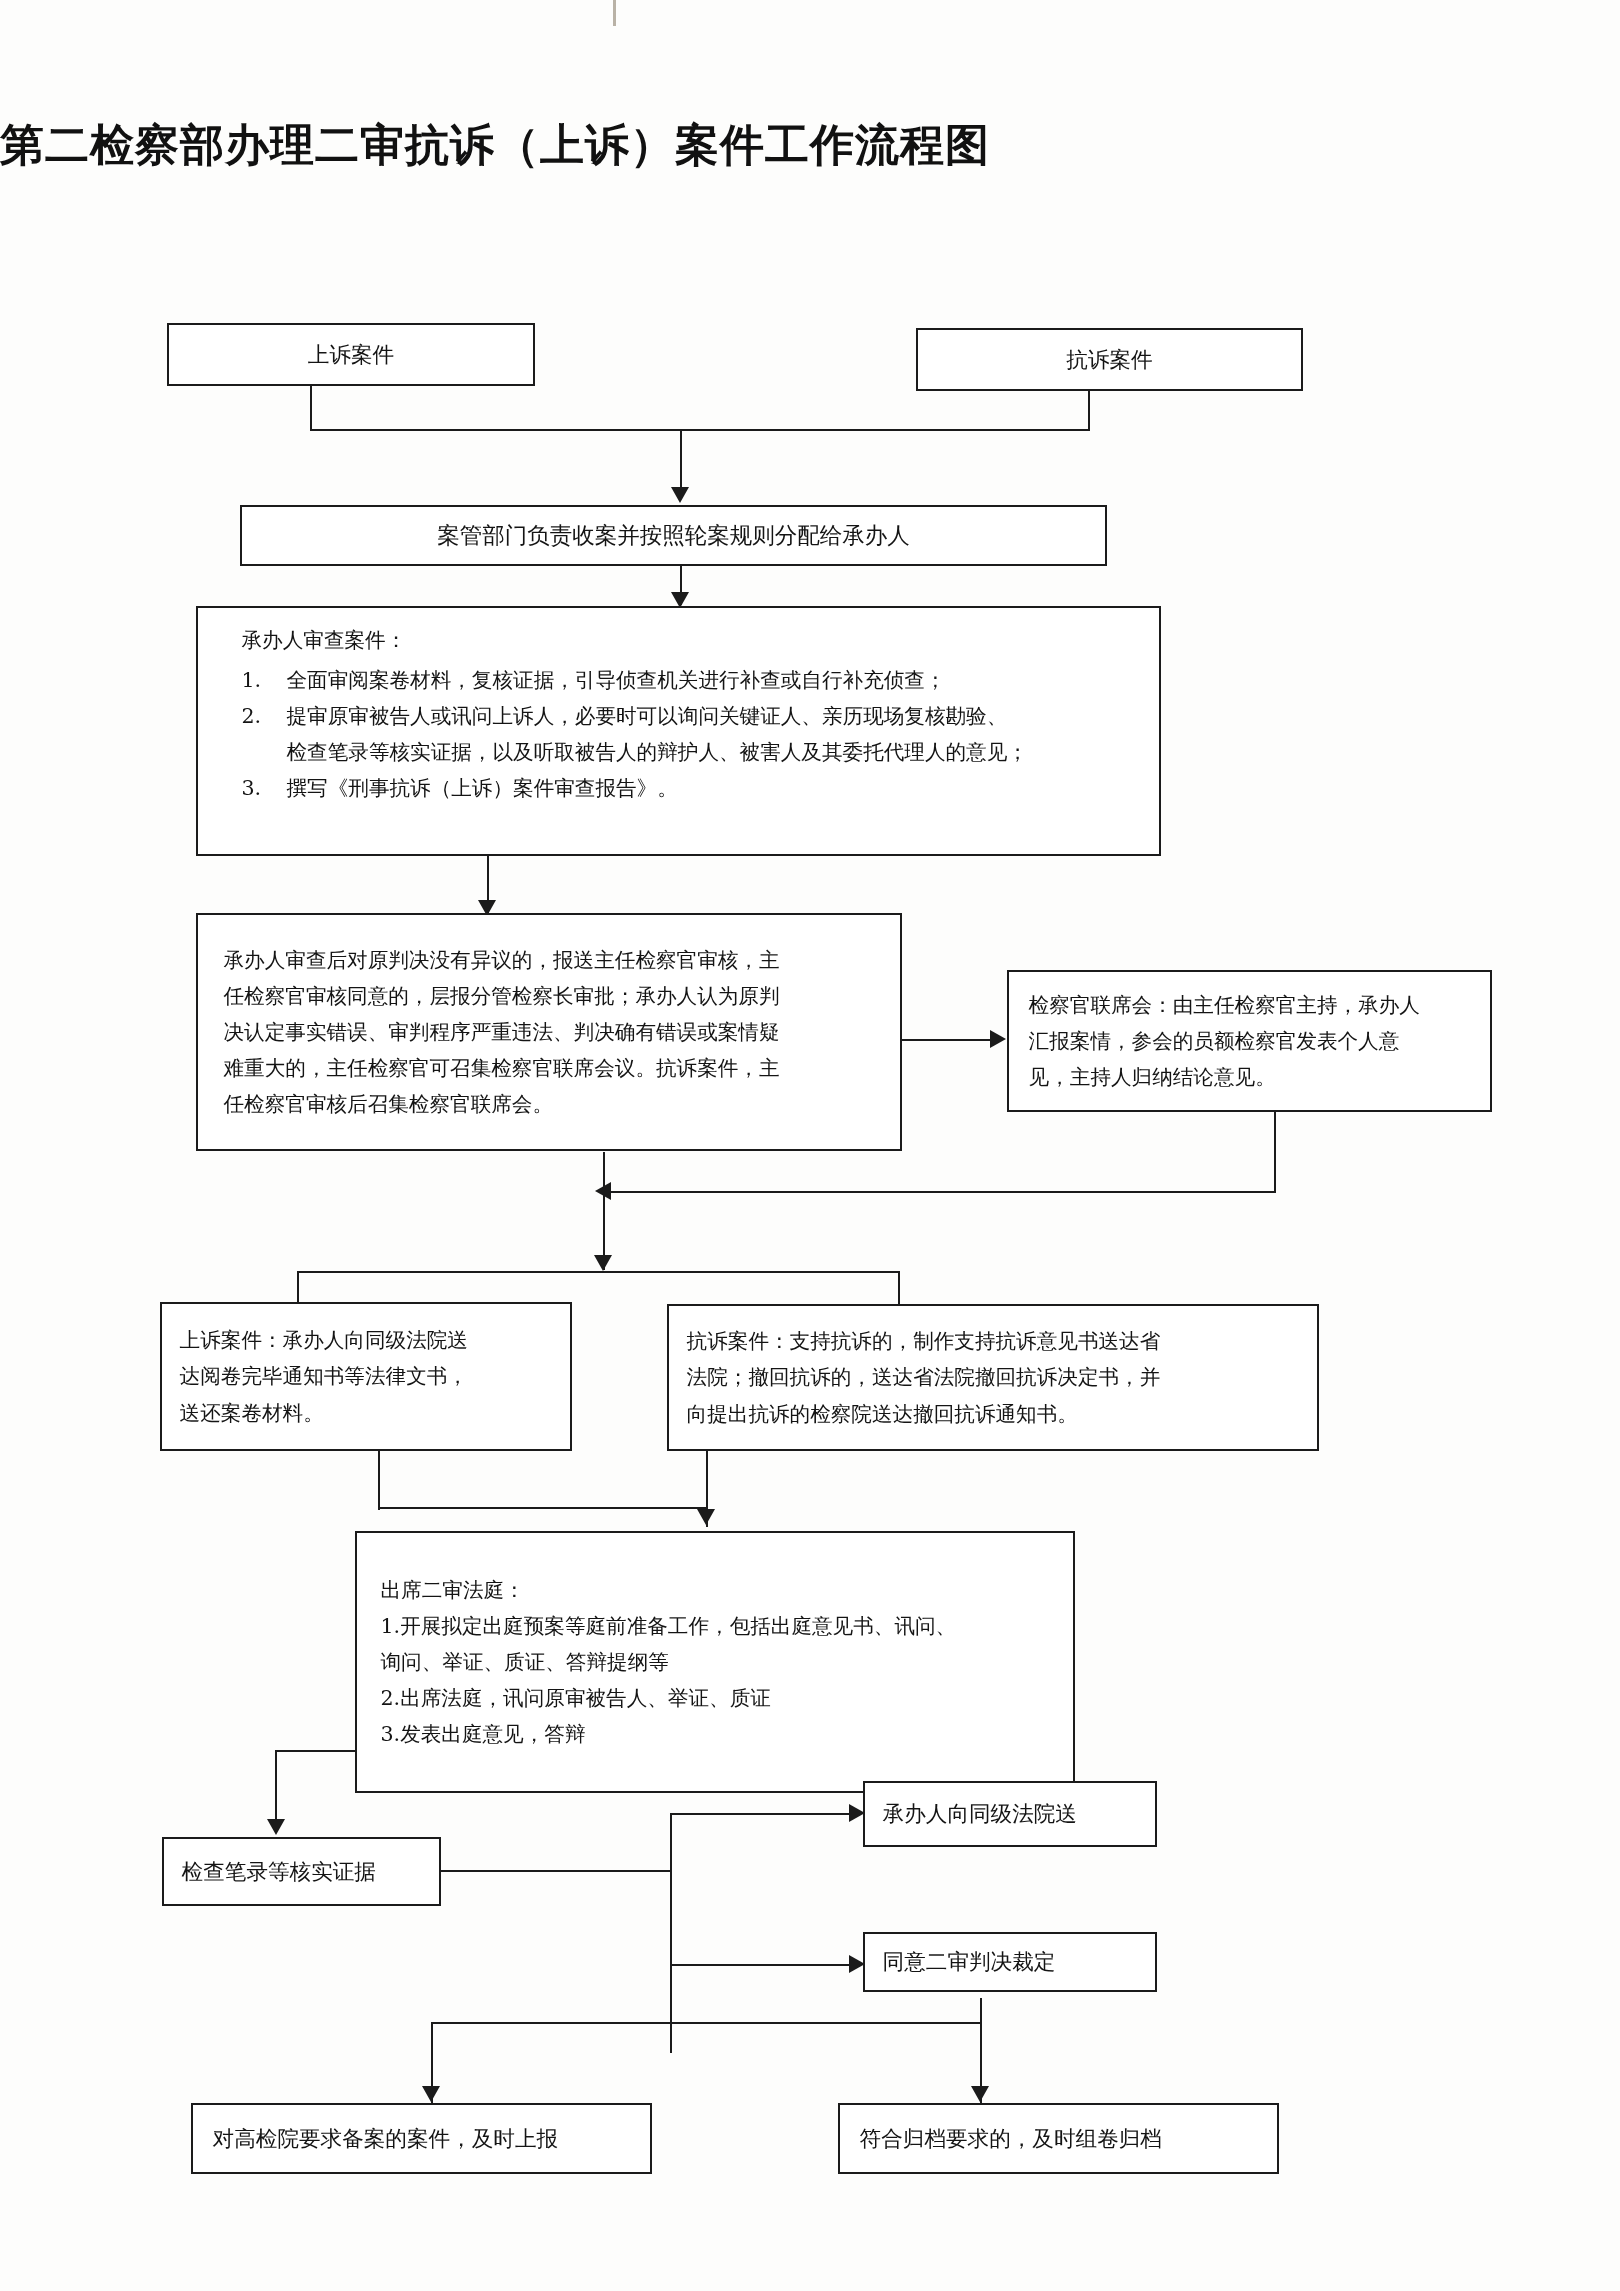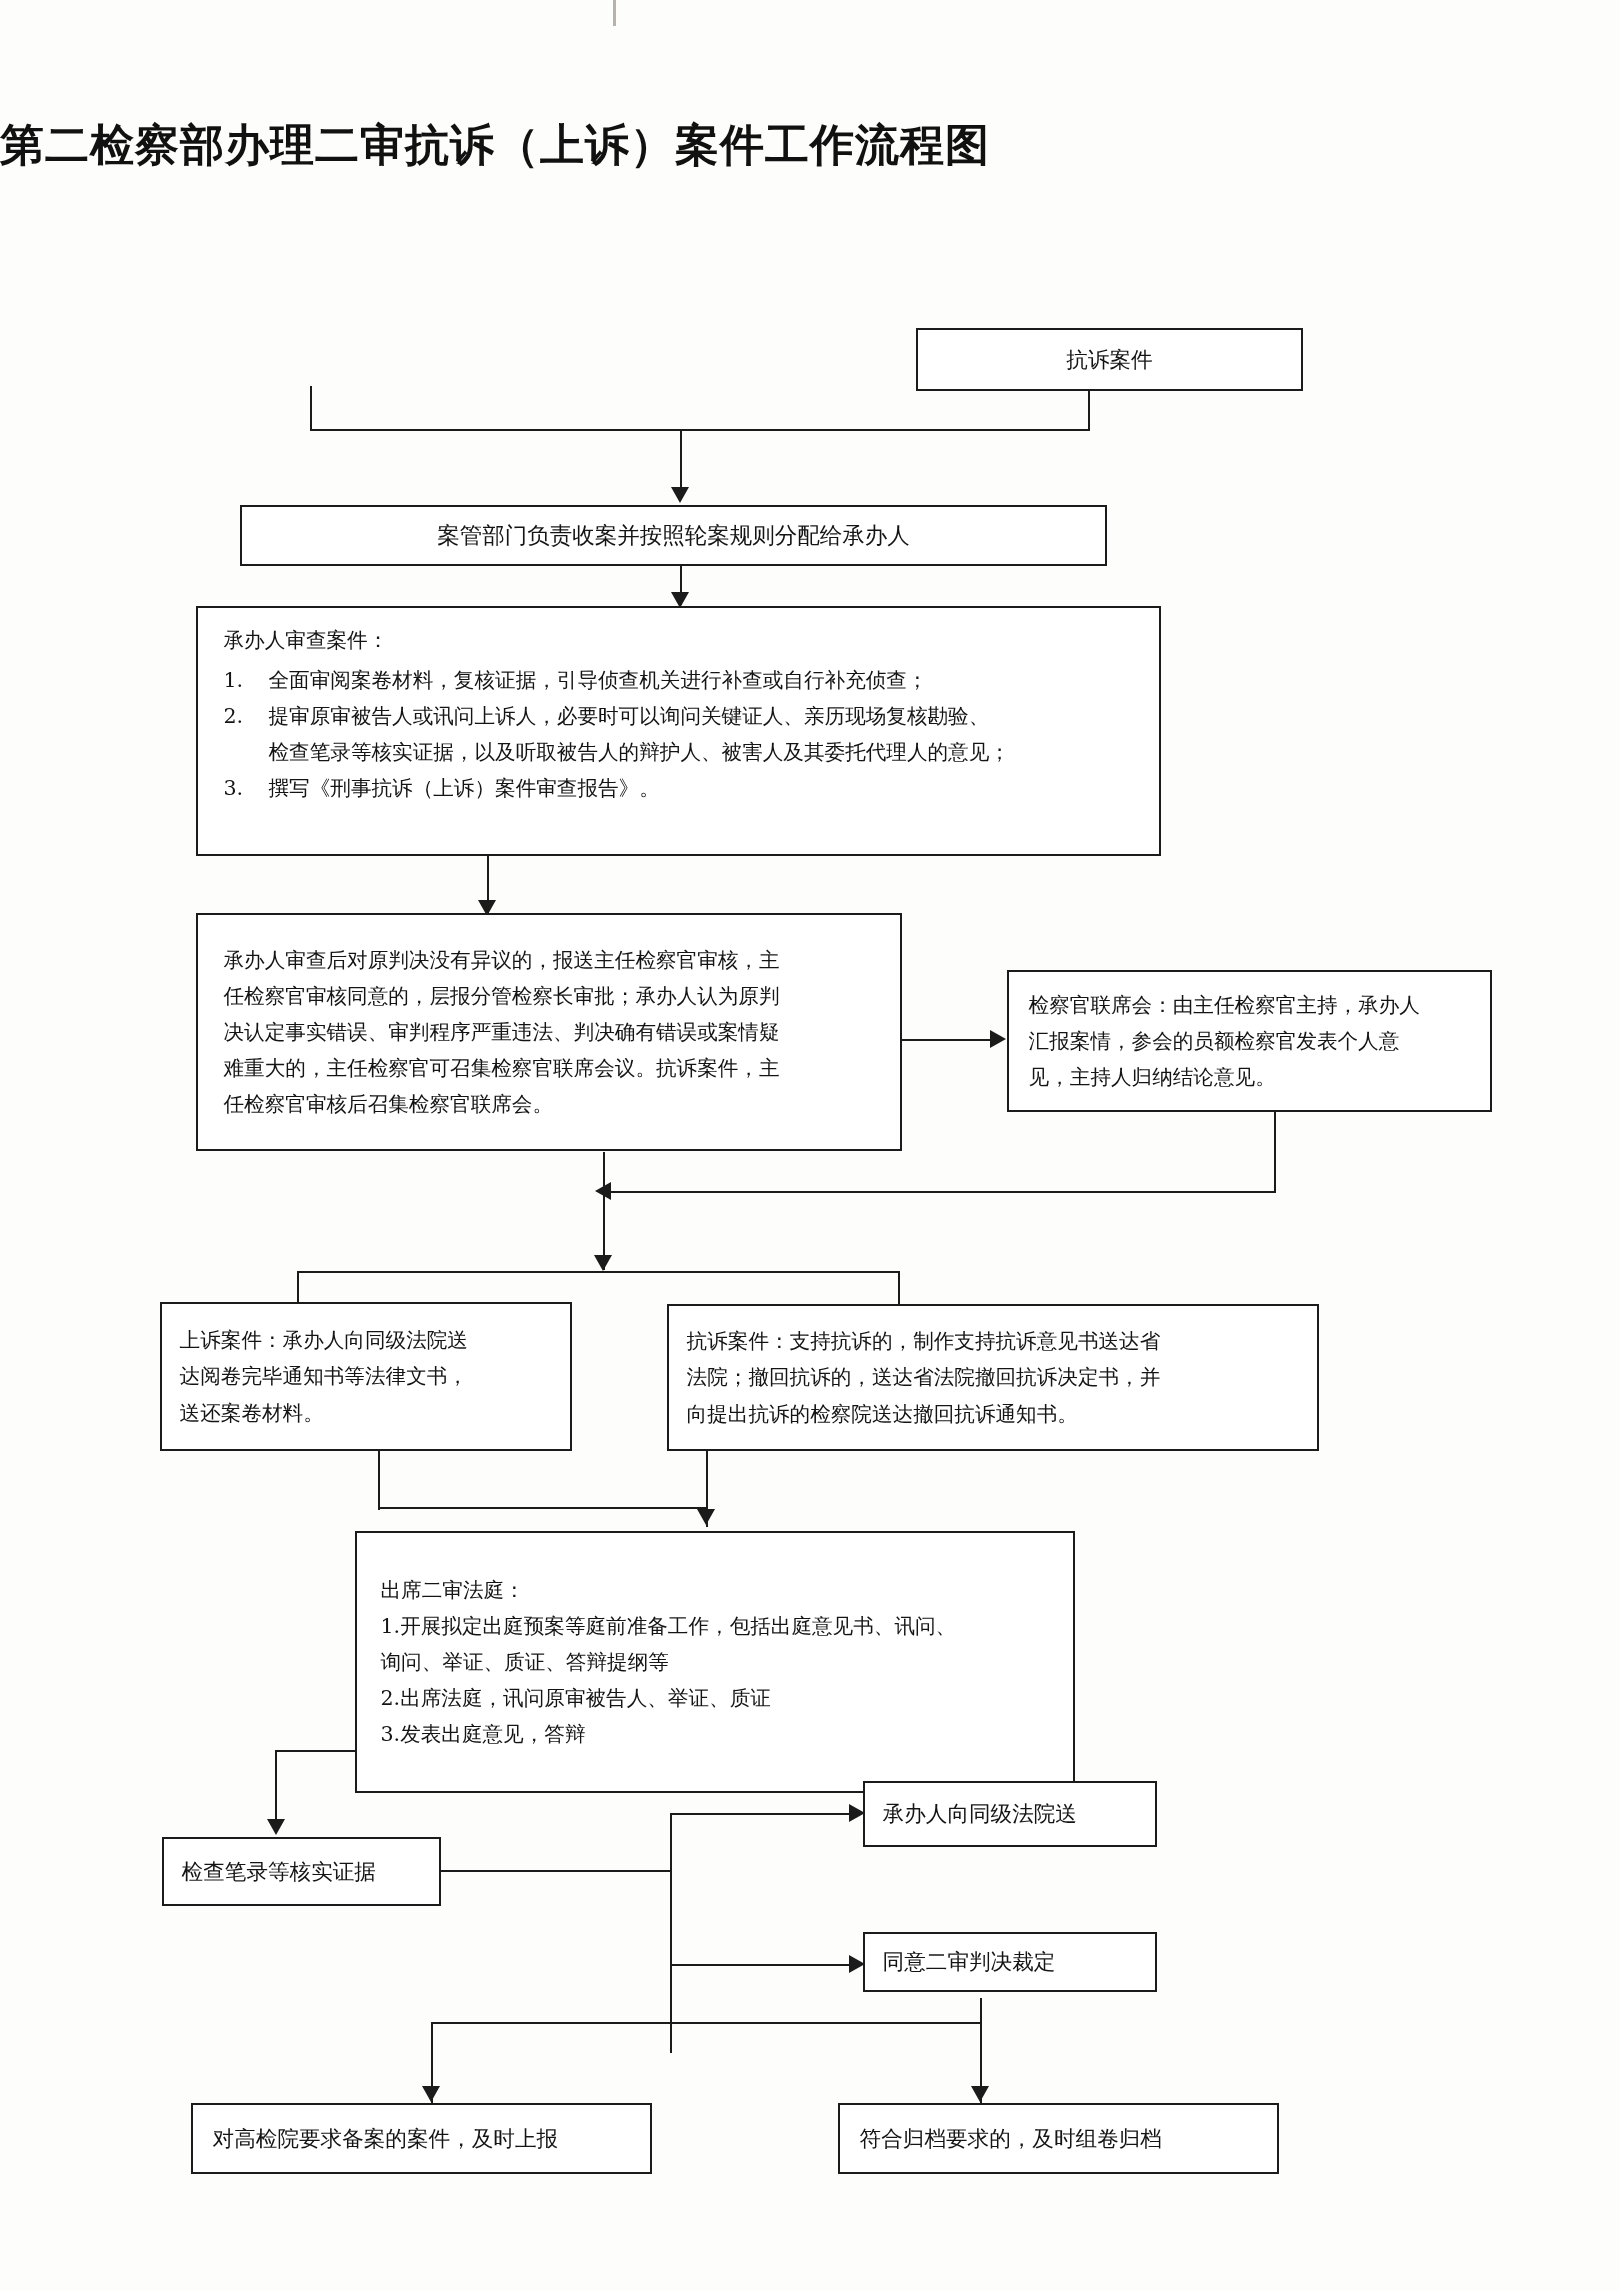--- a/index.html
+++ b/index.html
@@ -92,20 +92,25 @@
 </style>
 </head>
 <body>
 
 <div id="page">
 
   <div class="tick-mark" style="left:613px; top:0px; width:2.9px; height:25.5px;"></div>
 
   <div class="title">第二检察部办理二审抗诉（上诉）案件工作流程图</div>
 
+  <div class="box center" style="left:167px; top:323px; width:368px; height:63px;">
+    <div class="inner" style="padding:0 9.8px;">
+      <span class="t" style="font-size:21.6px;">上诉案件</span>
+    </div>
+  </div>
 
   <div class="box center" style="left:916px; top:328px; width:387px; height:63px;">
     <div class="inner" style="padding:0 9.8px;">
       <span class="t" style="font-size:21.6px;">抗诉案件</span>
     </div>
   </div>
 
   <div class="ln vl" style="left:310px; top:386px; height:45px;"></div>
   <div class="ln hl" style="left:310px; top:429px; width:370px;"></div>
 
@@ -118,21 +123,21 @@
   <div class="box center" style="left:240px; top:505px; width:867px; height:61px;">
     <div class="inner" style="padding:0 13.7px;">
       <span class="t" style="font-size:22.5px;">案管部门负责收案并按照轮案规则分配给承办人</span>
     </div>
   </div>
 
   <div class="ln vl" style="left:680px; top:566px; height:39px;"></div>
   <div class="arrow-down" style="left:671px; top:592px;"></div>
 
   <div class="box left" style="left:196px; top:606px; width:965px; height:250px;">
-    <div class="inner" style="padding:13.7px 25.5px 13.7px 25.5px; justify-content:flex-start;">
+    <div class="inner" style="padding:13.7px 25.5px 13.7px 25.5px; justify-content:flex-start;margin-left:18px;">
       <span class="t" style="font-size:20.6px; margin-bottom:3.9px;">承办人审查案件：</span>
 
       <div class="listrow" style="font-size:20.6px;">
         <span class="num">1.</span>
         <span class="txt">全面审阅案卷材料，复核证据，引导侦查机关进行补查或自行补充侦查；</span>
       </div>
 
       <div class="listrow" style="font-size:20.6px;">
         <span class="num">2.</span>
         <span class="txt">提审原审被告人或讯问上诉人，必要时可以询问关键证人、亲历现场复核勘验、</span>

